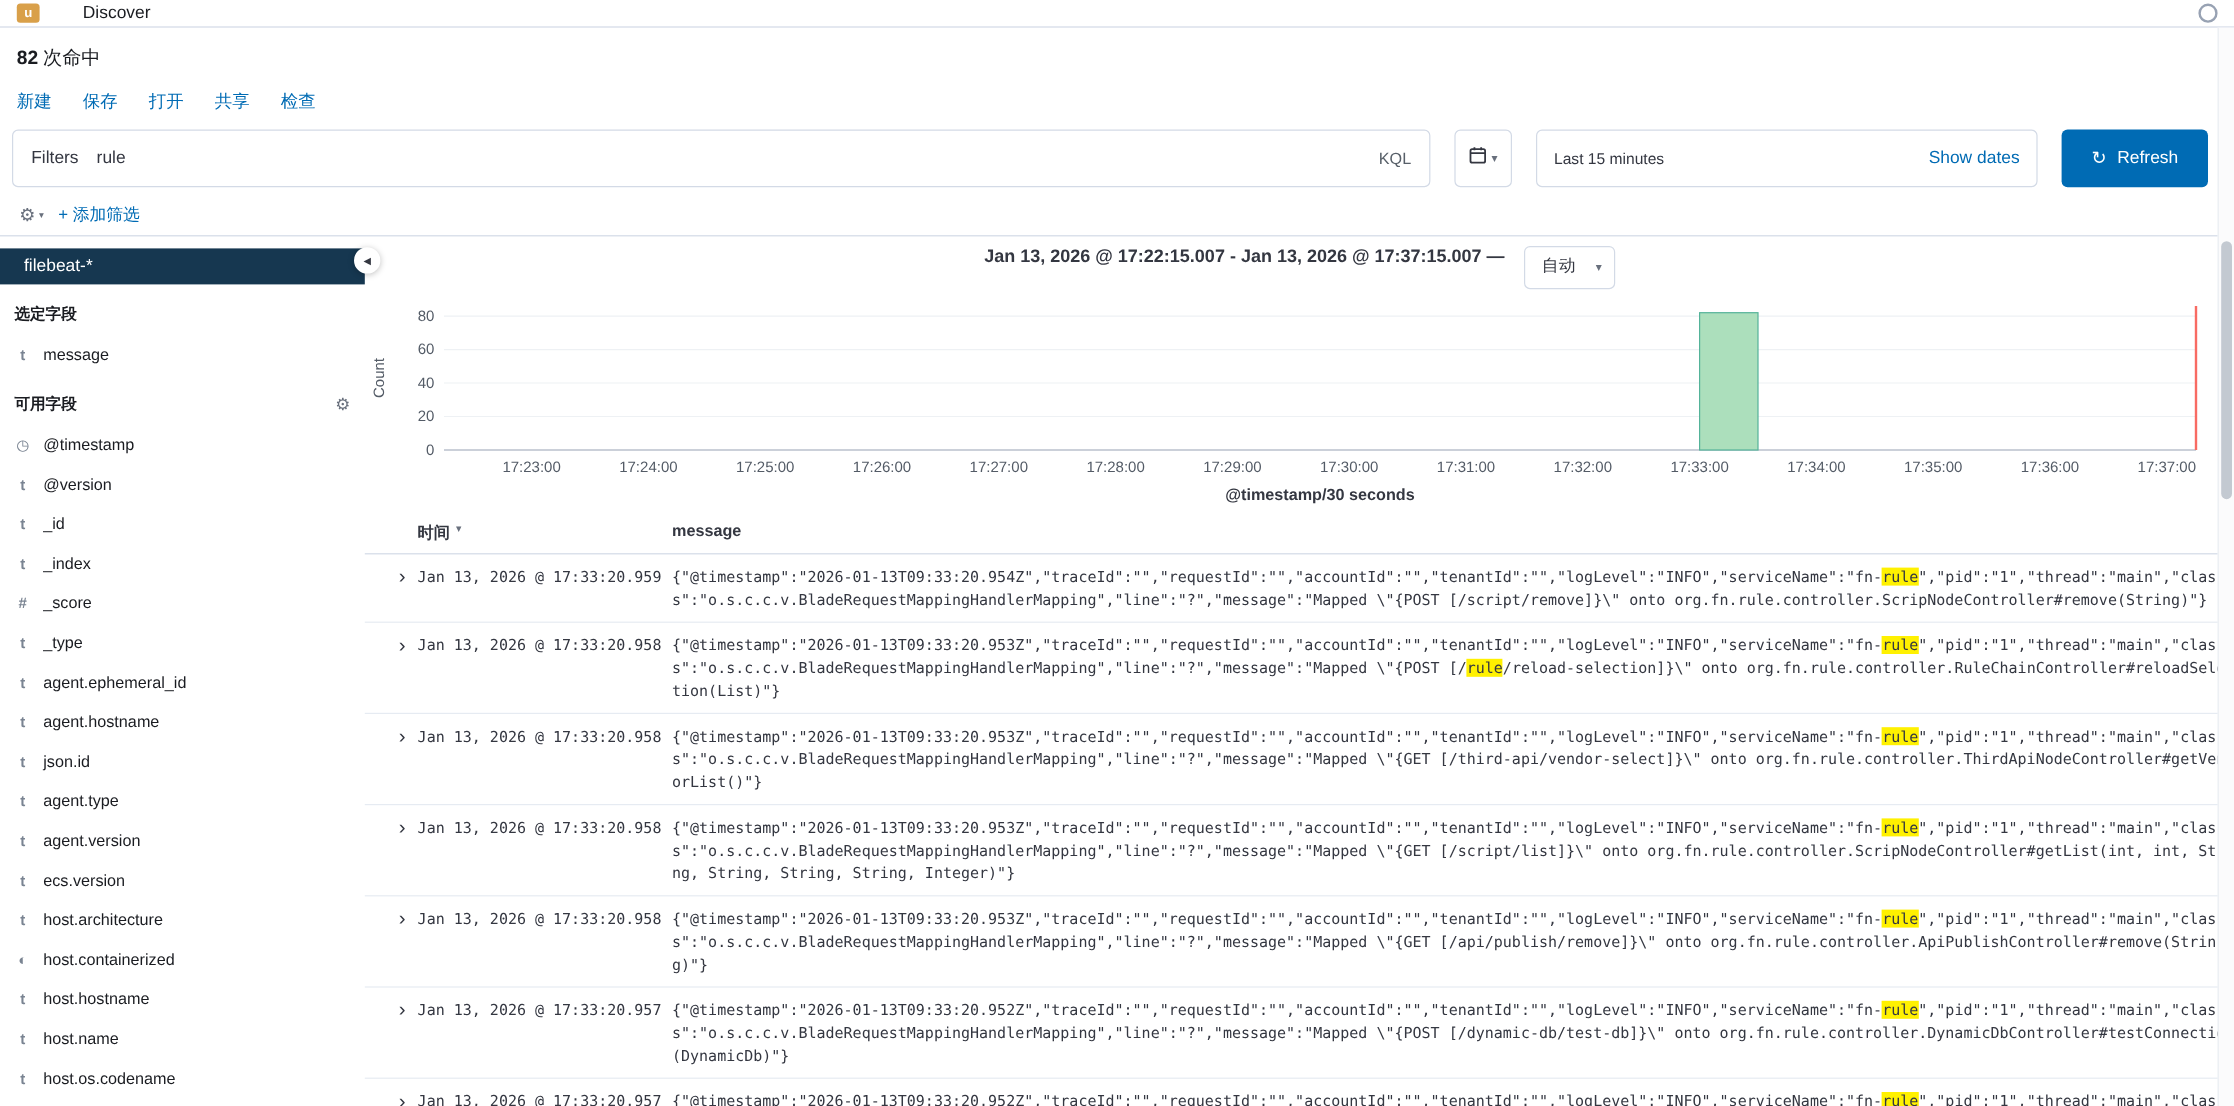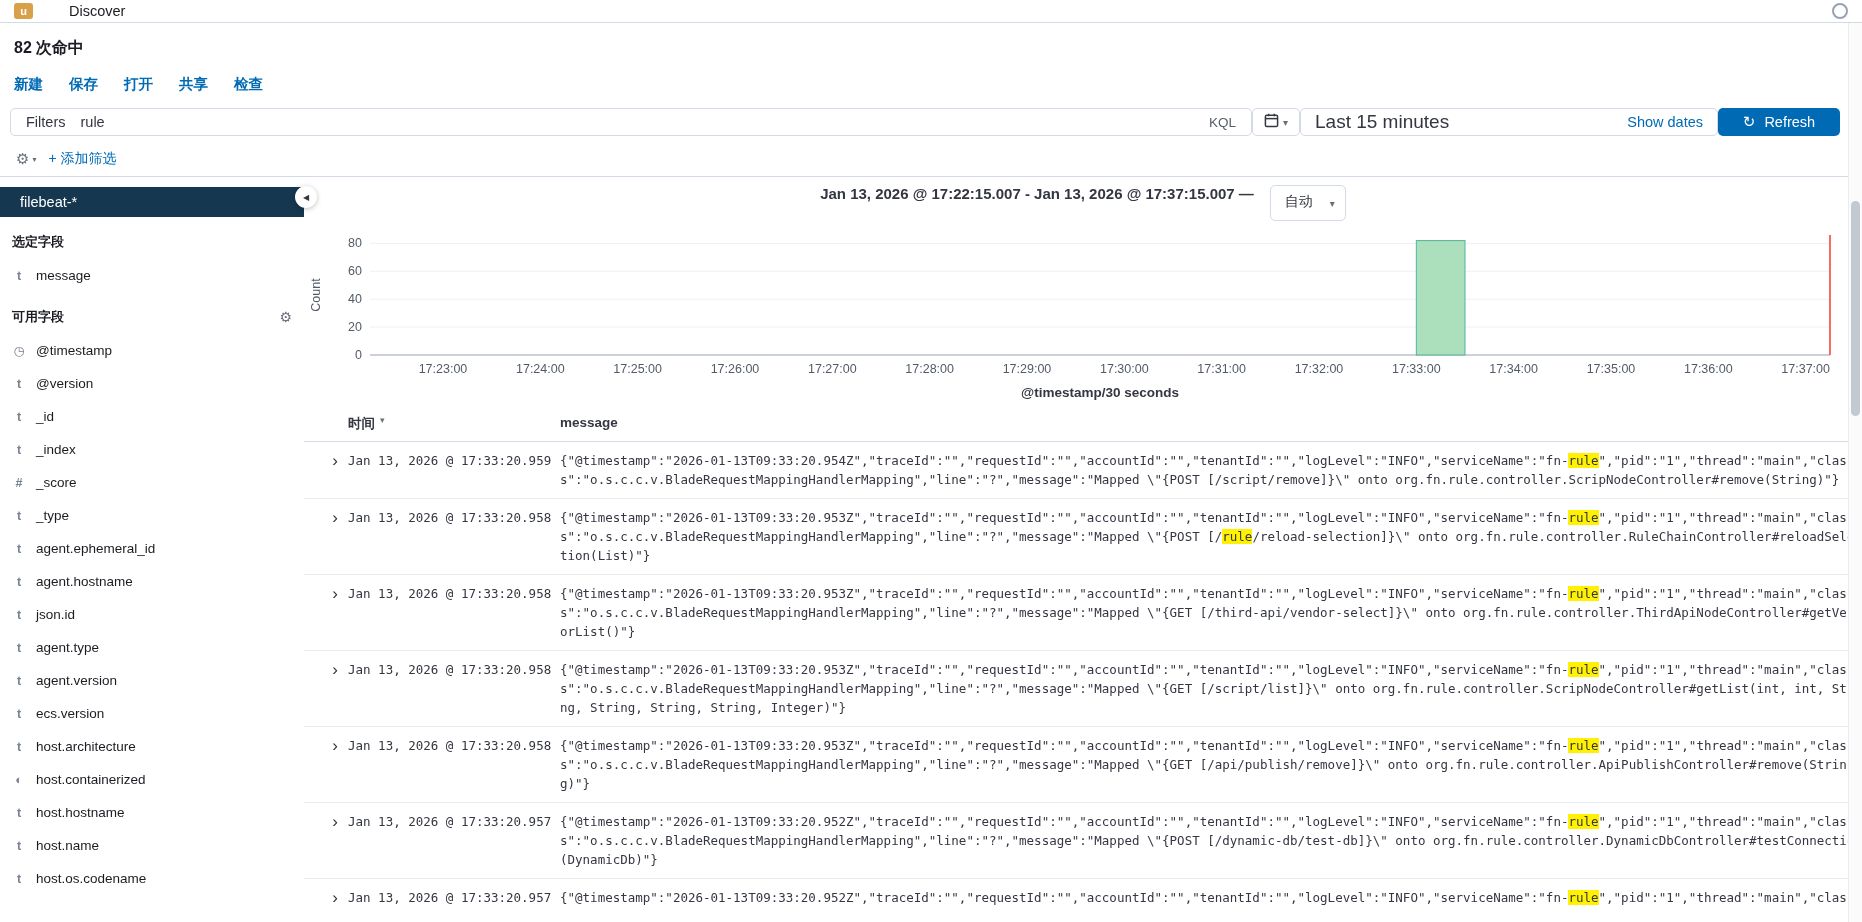--- a/index.html
+++ b/index.html
@@ -9,35 +9,35 @@
 
   
   .topbar{height:23px;border-bottom:1px solid #D3DAE6;display:flex;align-items:center;padding:0 14px}
   .space-avatar{width:19px;height:16px;border-radius:3px;background:#D9A04A;color:#fff;font-size:11px;
     font-weight:700;display:flex;align-items:center;justify-content:center;cursor:pointer}
   .app-title{margin-left:36px;font-size:14.5px;color:#1A1C21}
   .account-icon{margin-left:auto;width:16px;height:16px;border:2px solid #98A2B3;border-radius:50%;cursor:pointer}
 
   
   .header-block{padding:15px 10px 7px;border-bottom:1px solid #D3DAE6}
-  .hits{font-size:16px;font-weight:700;color:#1A1C21;padding-left:4px}
+  .hits{font-size:16px;font-weight:400;color:#1A1C21;padding-left:4px}
   .hits span{margin-left:4px}
   .menu{display:flex;gap:26px;margin-top:16px;padding-left:4px}
-  .menu a{color:#006BB4;font-size:14.5px;font-weight:700;cursor:pointer;text-decoration:none}
-  .query-row{display:flex;gap:0;margin-top:14px;margin-right:12px;height:28px}
+  .menu a{color:#006BB4;font-size:14.5px;font-weight:400;cursor:pointer;text-decoration:none}
+  .query-row{display:flex;gap:20px;margin-top:14px;margin-right:12px;height:48px}
   .query-bar{flex:1;border:1px solid #D3DAE6;border-radius:5px;display:flex;align-items:center;background:#fff}
   .filters-btn{padding:0 15px;font-size:14.5px;color:#343741;cursor:pointer}
   .query-input{flex:1;border:none;outline:none;font-size:14.5px;color:#343741;font-family:inherit;background:transparent}
   .kql{padding:0 15px;color:#586069;font-size:13.5px;cursor:pointer}
   .cal-btn{width:48px;flex:none;border:1px solid #D3DAE6;border-radius:5px;background:#fff;cursor:pointer;
     display:flex;align-items:center;justify-content:center;gap:4px}
   .caret{font-size:10px;color:#69707D}
   .date-box{width:418px;flex:none;border:1px solid #D3DAE6;border-radius:5px;background:#fff;
     display:flex;align-items:center;padding:0 14px}
-  .date-text{font-size:19px;color:#343741;cursor:pointer}
+  .date-text{font-size:13px;color:#343741;cursor:pointer}
   .show-dates{margin-left:auto;color:#006BB4;font-size:14.5px;cursor:pointer}
   .refresh-btn{width:122px;flex:none;background:#006BB4;border:none;border-radius:5px;color:#fff;cursor:pointer;
     display:flex;align-items:center;justify-content:center;gap:9px;font-size:14.5px;font-weight:500;font-family:inherit}
   .refresh-icon{font-size:15px}
   .filter-row{display:flex;align-items:center;gap:12px;margin-top:13px;padding-left:6px;height:20px}
   .filter-gear{color:#69707D;font-size:15px;display:flex;align-items:center;gap:3px;cursor:pointer}
   .filter-gear .caret{font-size:8px}
   .add-filter{color:#006BB4;font-size:14px;cursor:pointer}
 
   

